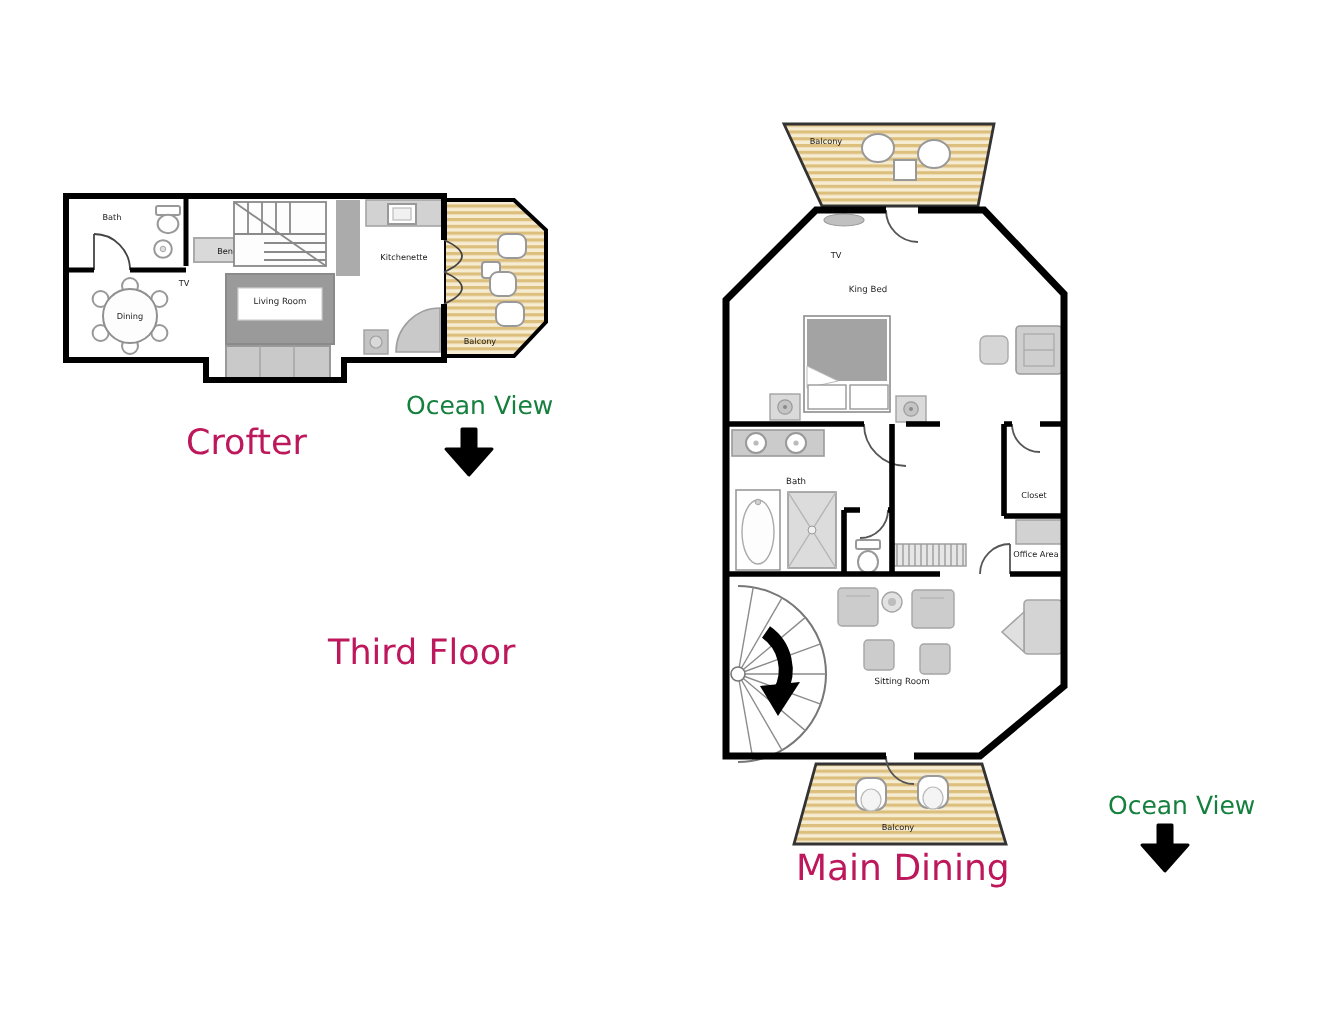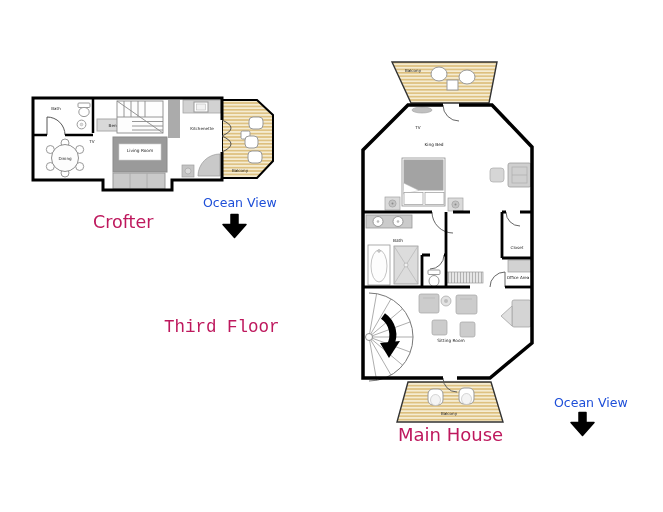--- a/index.html
+++ b/index.html
@@ -2,21 +2,21 @@
 <html><head>
 <meta charset="utf-8">
 <style>
   html,body{margin:0;padding:0;background:#fff;}
   #canvas{
     position:relative;width:663px;height:512px;background:#ffffff;overflow:hidden;
     font-family:"DejaVu Sans","Liberation Sans",sans-serif;color:#1a1a1a;
   }
   .abs{position:absolute;}
   .big-label{font-size:17.5px;color:#be185d;white-space:nowrap;}
-  .med-label{font-size:12.5px;color:#1d4ed8;white-space:nowrap;}
+  .med-label{font-size:12.5px;color:#15803d;white-space:nowrap;}
   svg text{font-family:"DejaVu Sans","Liberation Sans",sans-serif;fill:#222;}
   .room-lbl{font-size:4.3px;}
   .room-lbl-sm{font-size:4.1px;}
 </style>
 </head>
 <body>
 
 <div id="canvas">
 
   <svg class="abs" style="left:28px;top:92px;" width="250" height="108" viewBox="0 0 250 108">
@@ -260,22 +260,22 @@
     </g>
   </svg>
 
   <div class="abs big-label" style="left:93px;top:212px;">Crofter</div>
 
   <div class="abs med-label" style="left:203px;top:195px;">Ocean View</div>
   <svg class="abs" style="left:221px;top:213px;" width="27" height="26" viewBox="0 0 27 26">
     <path d="M10,1.5 h7 v10 h8 l-11.5,13 l-11.5,-13 h8 z" fill="#000" stroke="#000" stroke-width="1.5" stroke-linejoin="round"></path>
   </svg>
 
-  <div class="abs big-label" style="left:164px;top:317px;font-family:Liberation Mono, monospace;">Third Floor</div>
-
-  <div class="abs big-label" style="left:398px;top:424px;font-size:18px;">Main House</div>
+  <div class="abs big-label" style="left:164px;top:317px;">Third Floor</div>
+
+  <div class="abs big-label" style="left:398px;top:424px;font-size:18px;">Main Dining</div>
 
   <div class="abs med-label" style="left:554px;top:395px;">Ocean View</div>
   <svg class="abs" style="left:569px;top:411px;" width="27" height="26" viewBox="0 0 27 26">
     <path d="M10,1.5 h7 v10 h8 l-11.5,13 l-11.5,-13 h8 z" fill="#000" stroke="#000" stroke-width="1.5" stroke-linejoin="round"></path>
   </svg>
 
 </div>
 
 </body></html>

